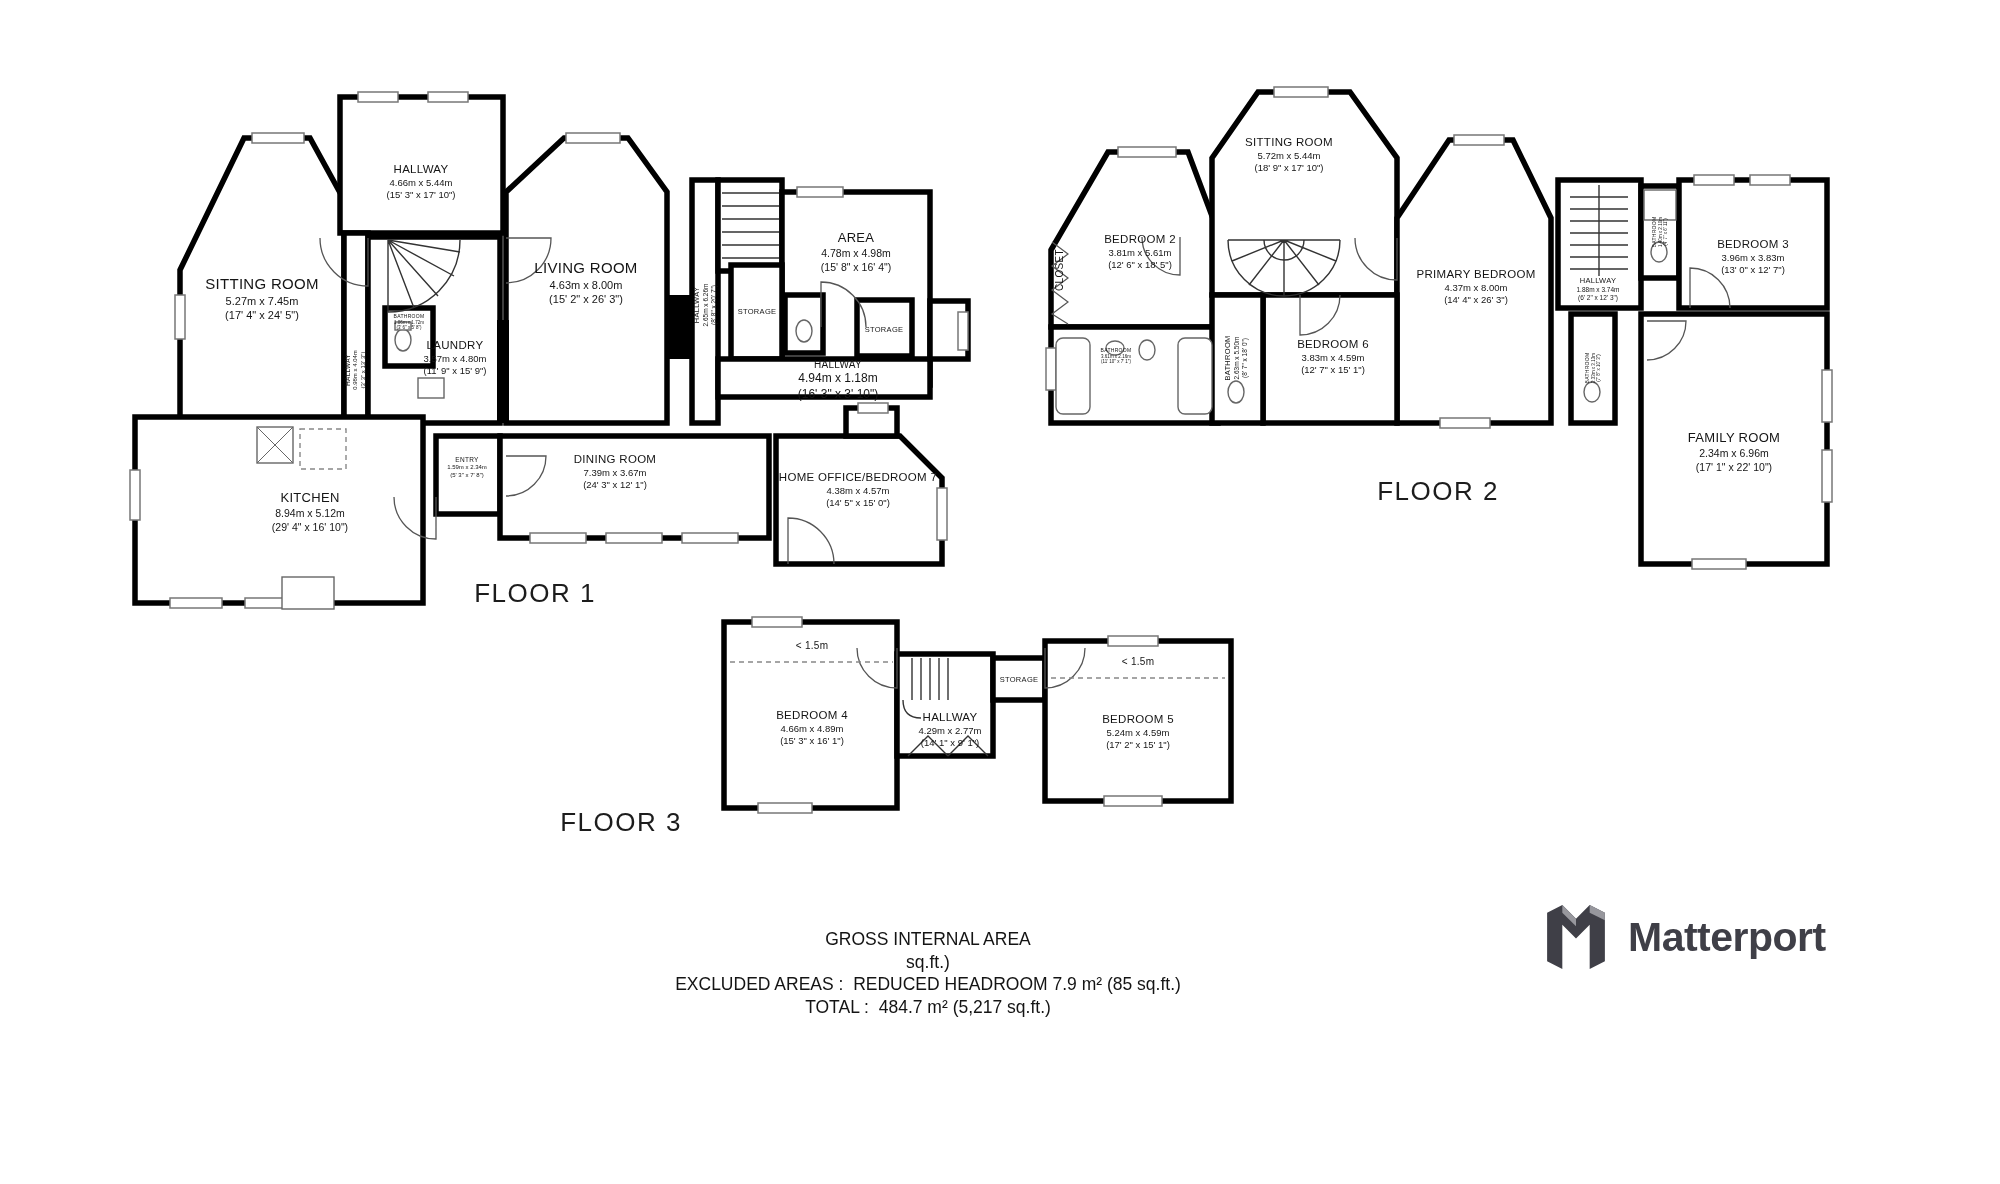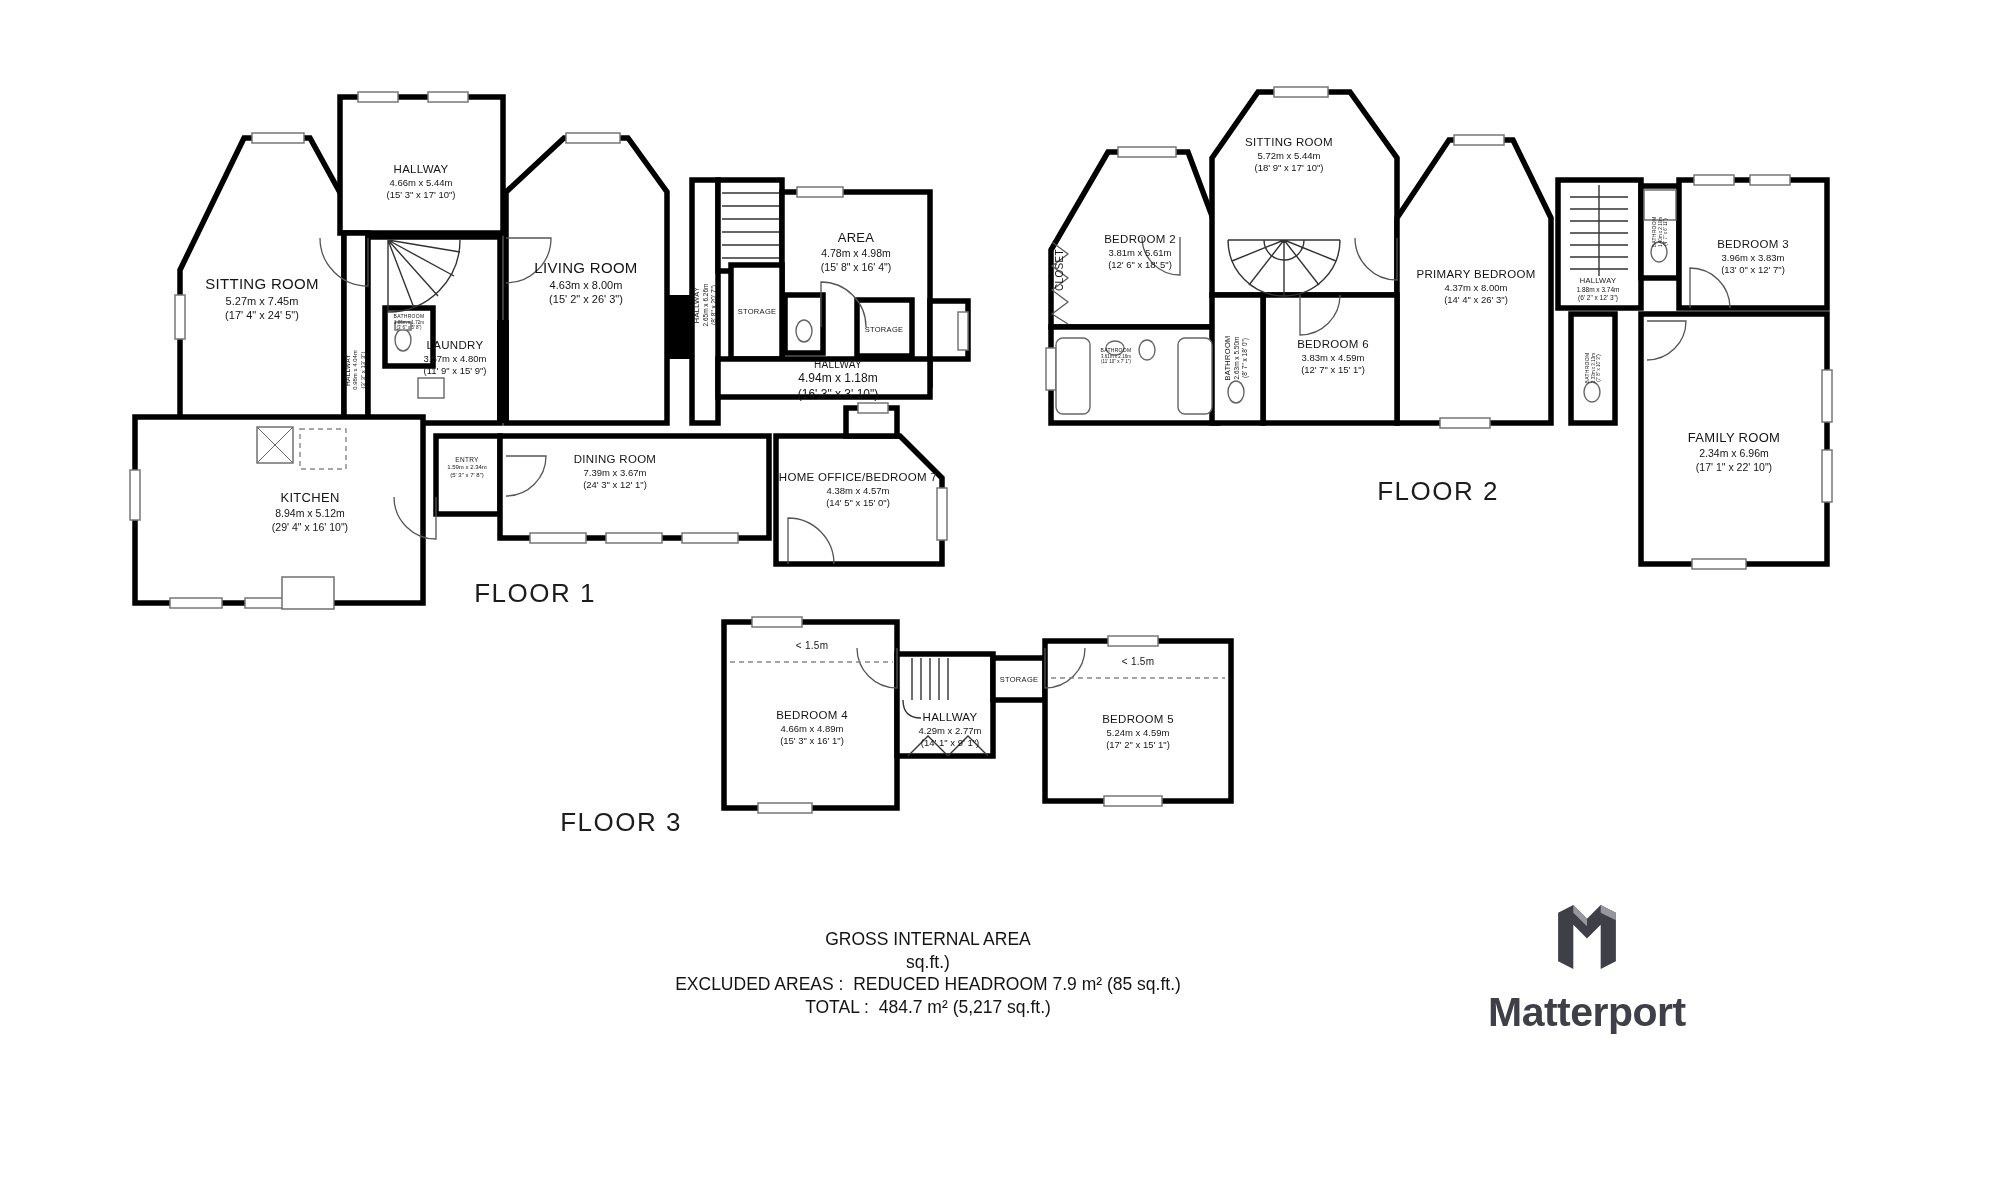--- a/index.html
+++ b/index.html
@@ -16,21 +16,21 @@
   .s11 .rn{font-size:11.5px;} .s11 .rd{font-size:9.5px;}
   .s9  .rn{font-size:10px;}  .s9  .rd{font-size:12px;}
   .s7  .rn{font-size:7.5px;} .s7  .rd{font-size:6.5px;}
   .s6  .rn{font-size:6.5px;} .s6  .rd{font-size:6px;}
   .s5  .rn{font-size:5px;}   .s5  .rd{font-size:4.5px;}
   .floor-title{position:absolute;transform:translate(-50%,-50%);font-size:26px;
                letter-spacing:1.5px;color:#1c1c1c;}
   .footer{position:absolute;left:478px;top:920px;width:900px;text-align:center;
           font-size:17.5px;line-height:22.5px;color:#141414;margin-top:8px;}
   .footer .muted{font-size:15.5px;color:#9a9a9a;margin-top:4px;}
-  .brand{position:absolute;left:1488px;top:899px;display:flex;align-items:center;gap:14px;flex-direction:column;}
+  .brand{position:absolute;left:1538px;top:899px;display:flex;align-items:center;gap:14px;}
   .brand-text{font-size:41px;font-weight:bold;color:#3f3f47;letter-spacing:-0.5px;}
 </style>
 </head>
 <body>
 
 <div class="page">
 
   <svg class="plan" width="2000" height="1184" viewBox="0 0 2000 1184">
 
     <g stroke="#000" stroke-width="5.5" fill="#fff" stroke-linejoin="miter">

